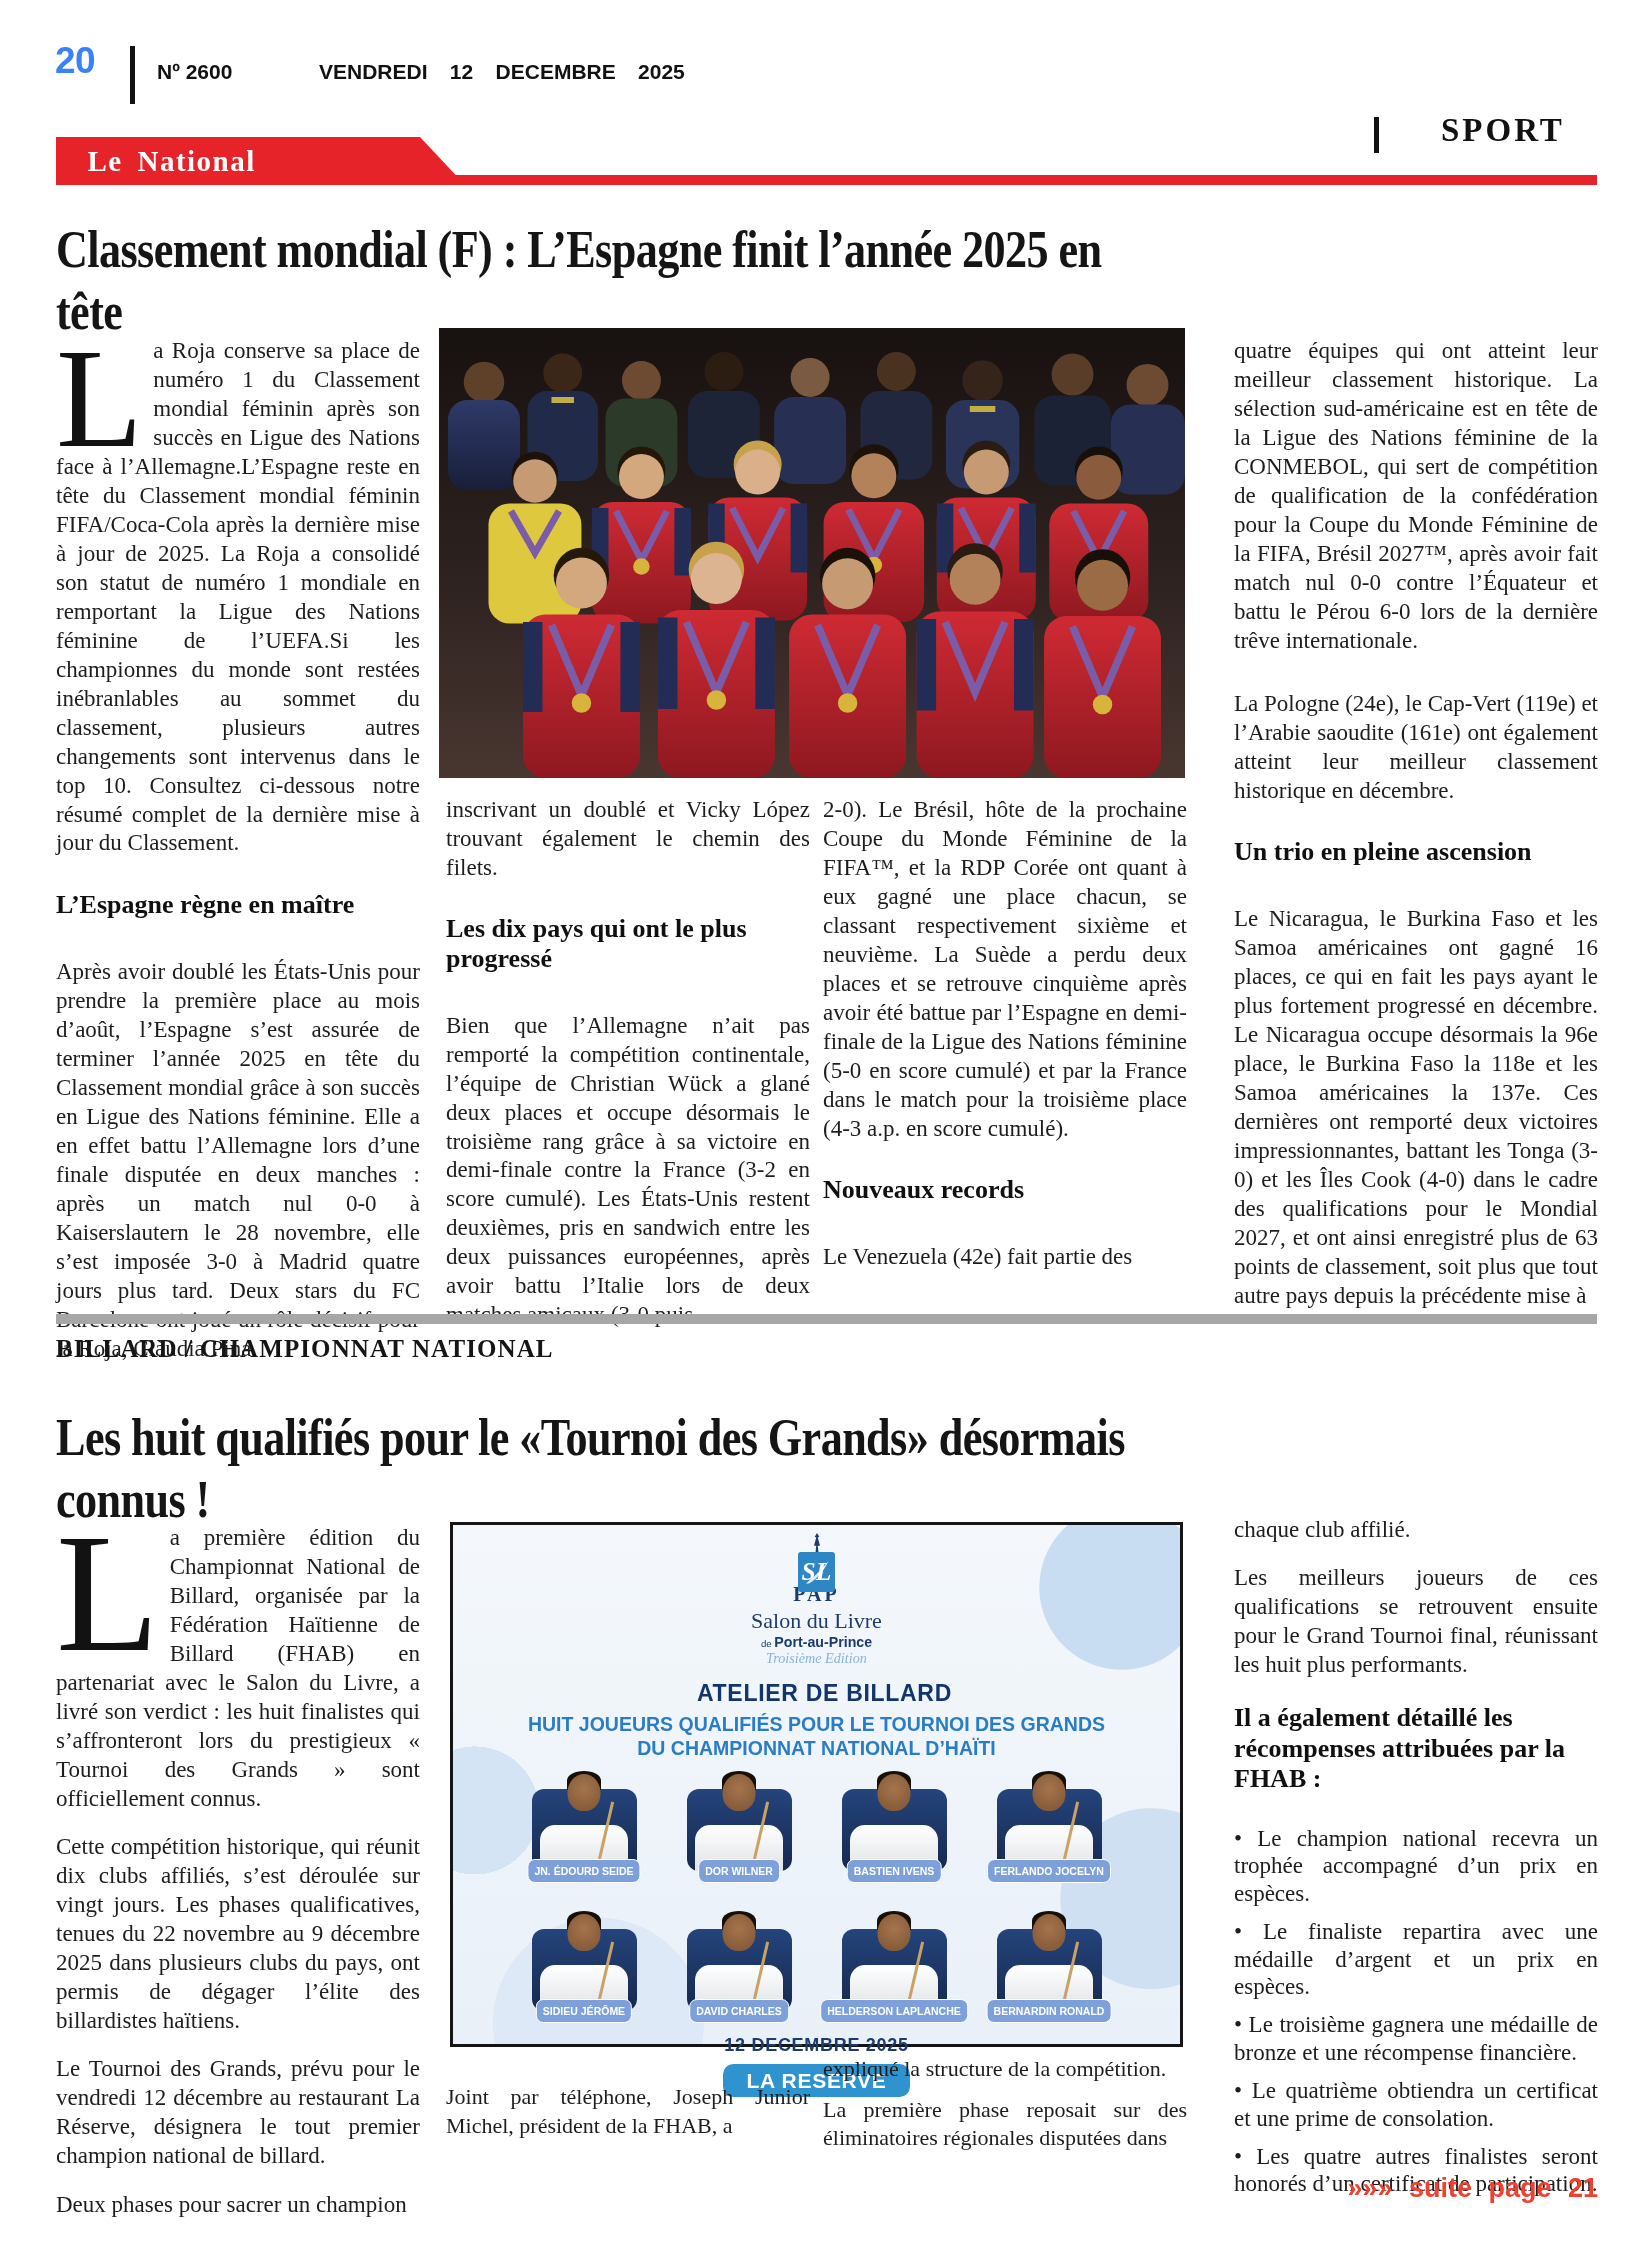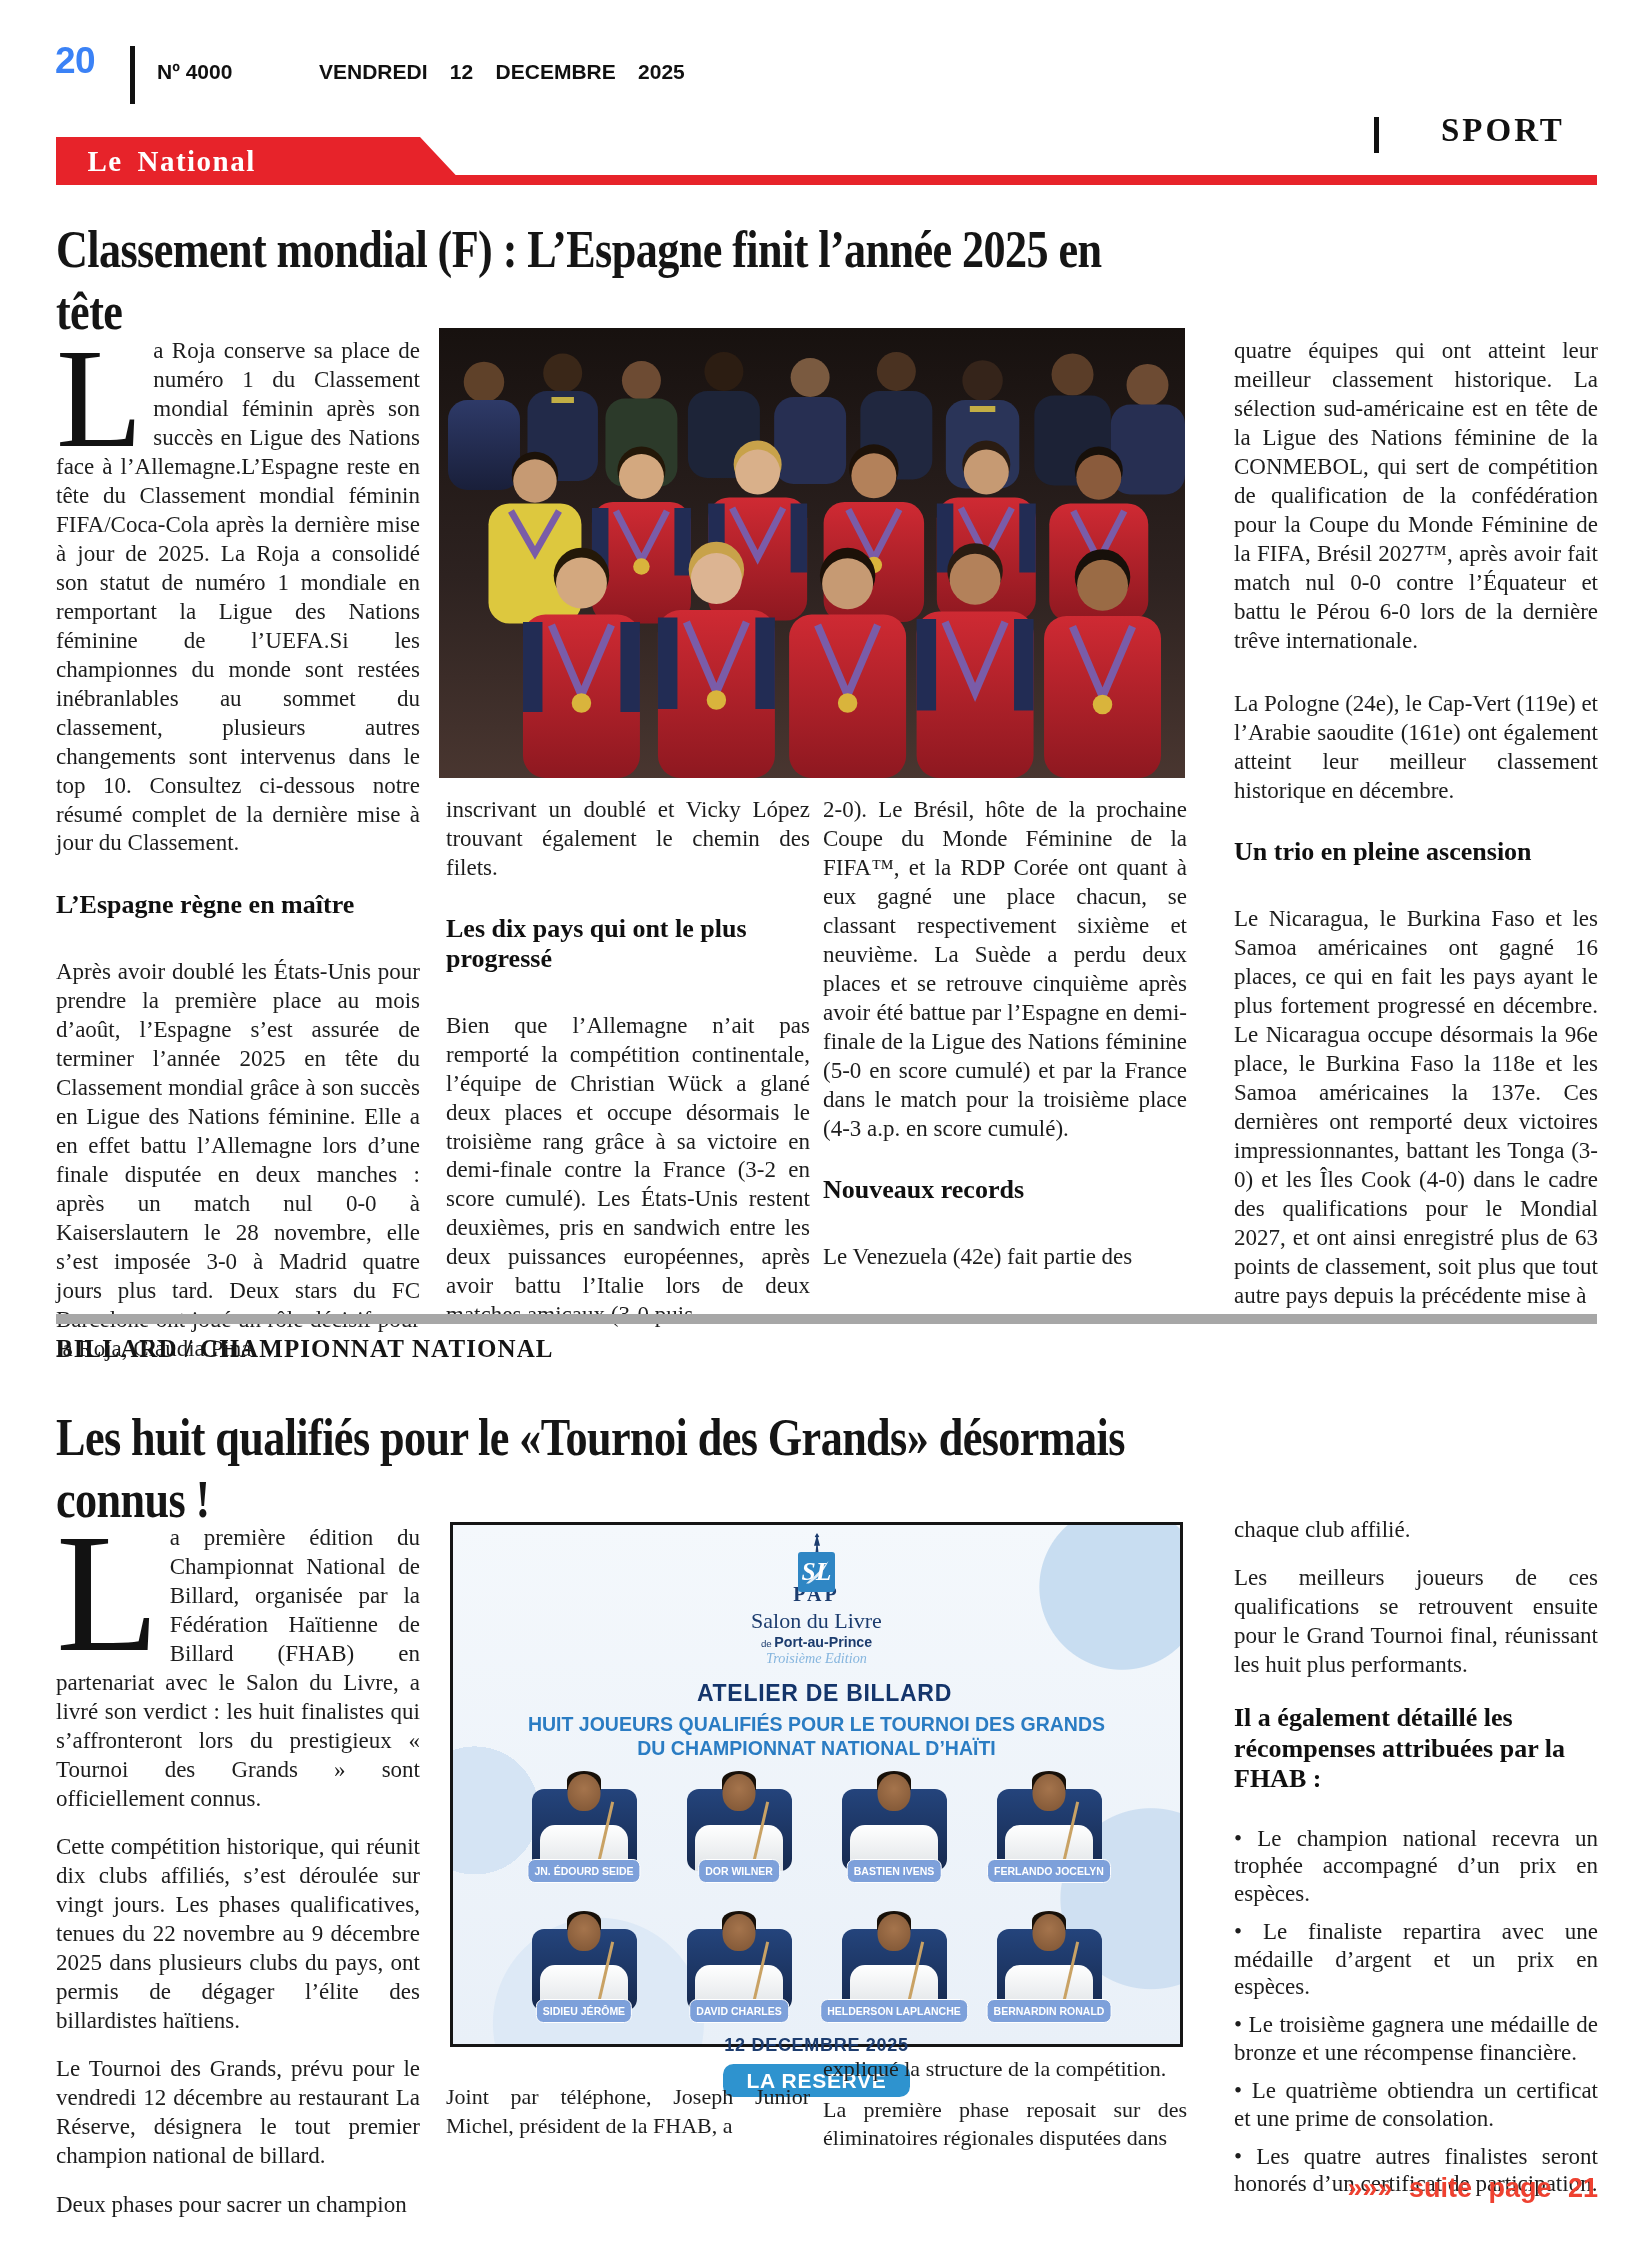--- a/index.html
+++ b/index.html
@@ -93,21 +93,21 @@
   .suite{left:1234px;top:2173px;width:364px;text-align:right;color:#ee4130;
          font:600 27px "Liberation Sans",sans-serif;word-spacing:9px;}
 </style>
 </head>
 <body>
 
 <div id="page">
 
   <div class="abs pageno">20</div>
   <div class="abs pageno-bar"></div>
-  <div class="abs issue">Nº 4000</div>
+  <div class="abs issue">Nº 2600</div>
   <div class="abs date">VENDREDI 12 DECEMBRE 2025</div>
   <div class="abs sport-bar"></div>
   <div class="abs sport">SPORT</div>
   <div class="abs banner">
     <span class="brand">Le National</span>
   </div>
   <div class="abs rule"></div>
 
   <h1 class="abs h1block">
     <span>Classement mondial (F) : L’Espagne finit l’année 2025 en</span>

